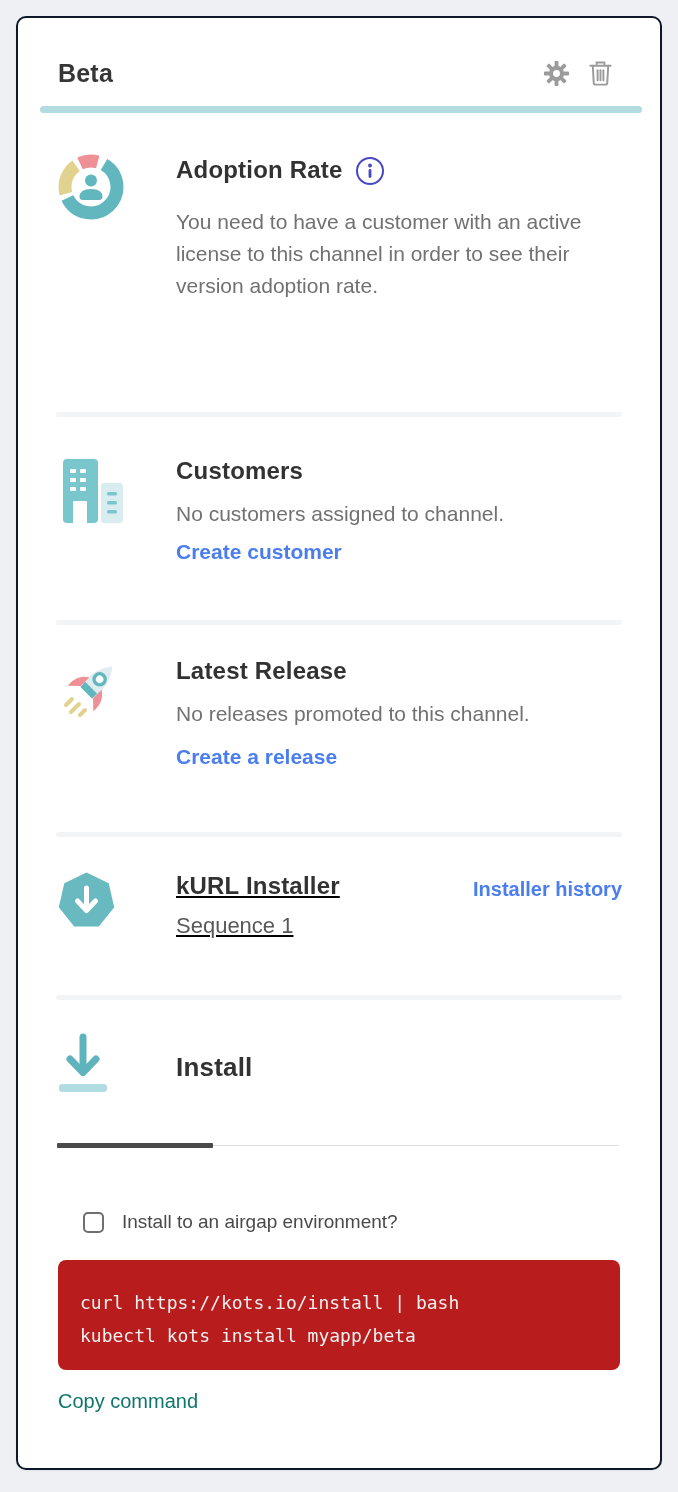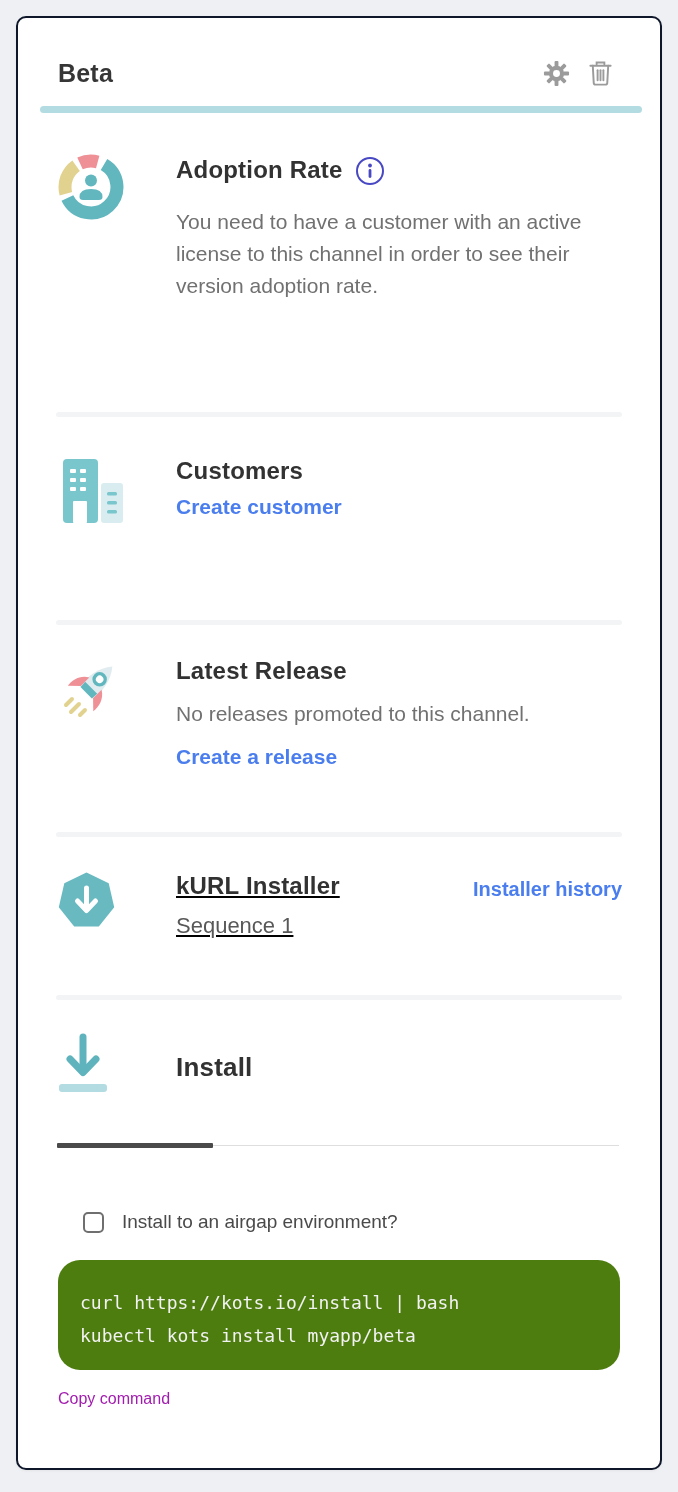--- a/index.html
+++ b/index.html
@@ -72,30 +72,30 @@
   .airgap-check {
     appearance: none; -webkit-appearance: none;
     width: 21px; height: 21px; border: 2px solid #6f6f6f; border-radius: 5px;
     background: #fff; cursor: pointer; margin: 0;
   }
   .airgap-label { font-size: 19px; color: #4a4a4a; cursor: pointer; }
   
   .code-block {
     position: absolute; left: 40px; top: 1242px;
     width: 562px; height: 110px;
-    background: #4d7c0f; border-radius: 22px;
+    background: #b91c1c; border-radius: 8px;
     padding: 26px 22px;
   }
   .code-line {
     font-family: "DejaVu Sans Mono", monospace;
     font-size: 18px; line-height: 33px; color: #f2f2f2; white-space: pre;
   }
   .copy-link {
     position: absolute; left: 40px; top: 1372px;
-    font-size: 16px; color: #a21caf; font-weight: 400; cursor: pointer; text-decoration: none;
+    font-size: 20px; color: #0f766e; font-weight: 400; cursor: pointer; text-decoration: none;
   }
   .sec-adoption  { top: 136px; }
   .sec-customers { top: 439px; }
   .sec-release   { top: 639px; }
   .sec-installer { top: 854px; }
   .sec-install   { top: 1014px; }
   .d1 { top: 394px; } .d2 { top: 602px; } .d3 { top: 814px; } .d4 { top: 977px; }
   .gap-sm { margin-top: 13px; }
   .gap-md { margin-top: 20px; }
   .body-copy { max-width: 448px; }
@@ -188,20 +188,21 @@
           <g fill="#79c6cc">
             <rect x="49" y="35" width="10" height="3.5" rx="1.5"></rect>
             <rect x="49" y="44" width="10" height="3.5" rx="1.5"></rect>
             <rect x="49" y="53" width="10" height="3.5" rx="1.5"></rect>
           </g>
         </svg>
       </span>
     </div>
     <div class="txt-col">
       <div class="sec-title">Customers</div>
+      <div class="muted gap-sm">No customers assigned to channel.</div>
       <a class="link" style="margin-top:10px">Create customer</a>
     </div>
   </div>
 
   <div class="divider d2"></div>
 
   <div class="sec sec-release">
     <div class="icon-col">
       <span>
         <svg viewBox="0 0 68 68" width="68" height="68">

